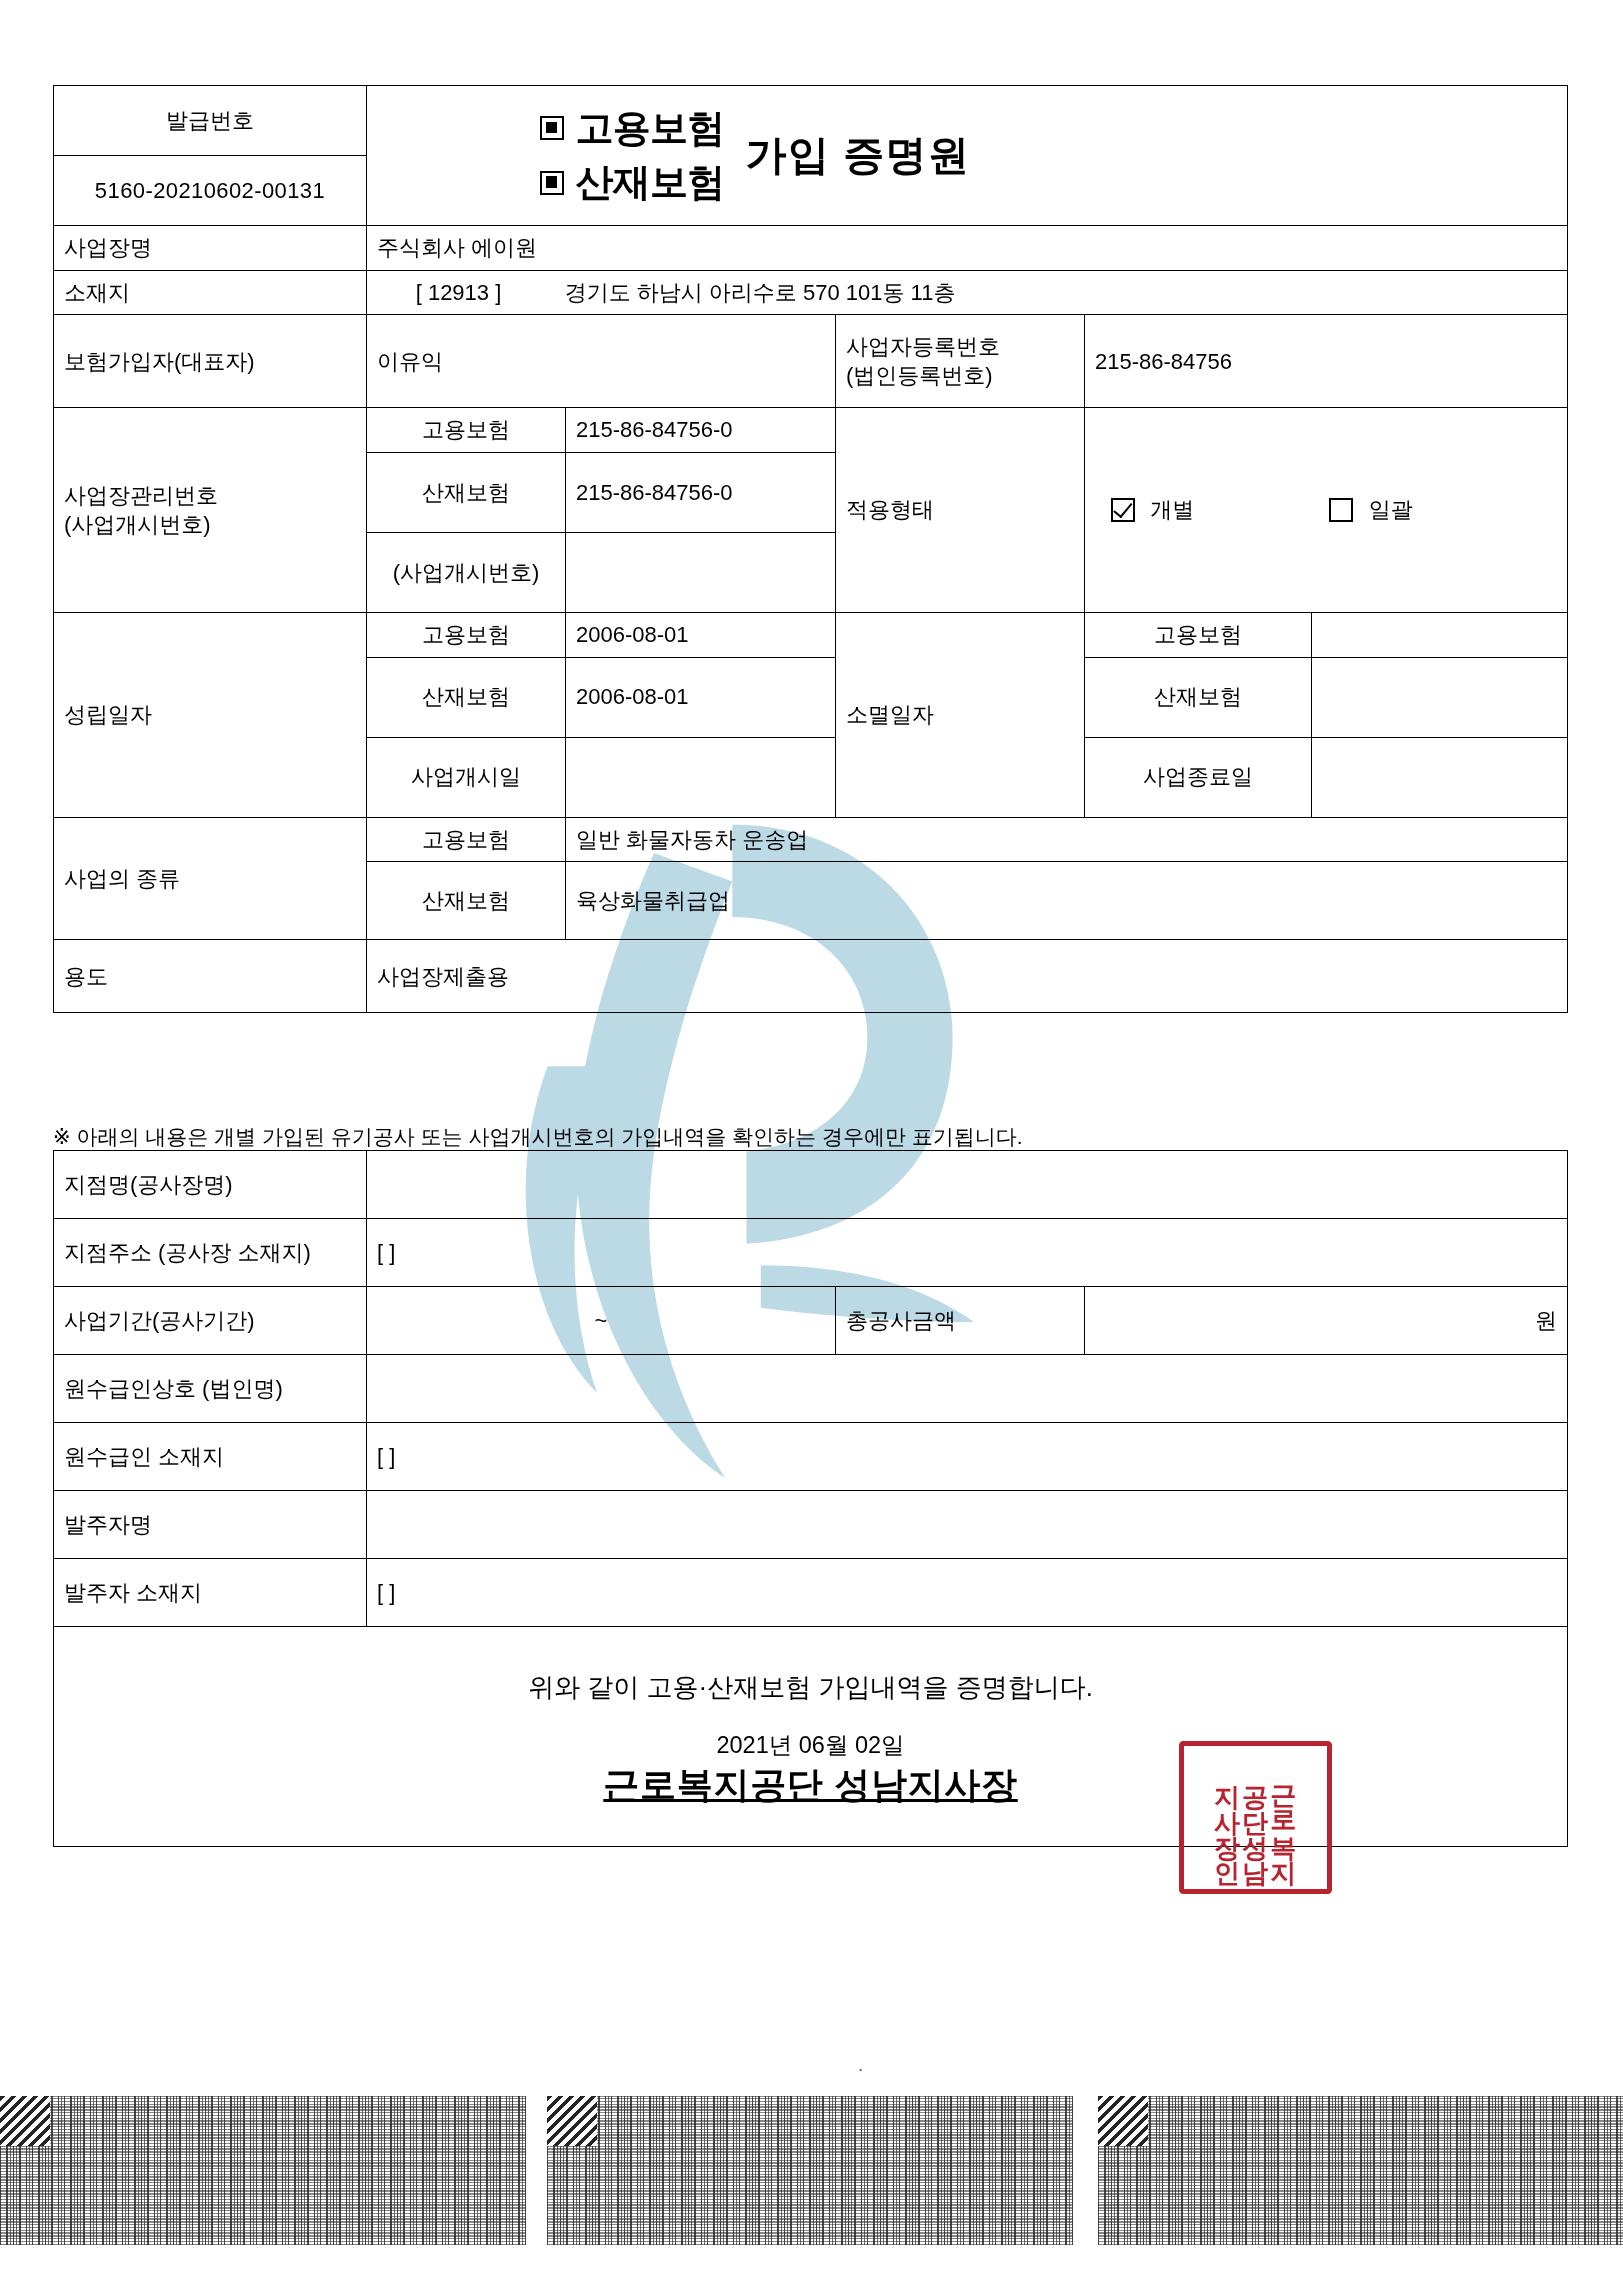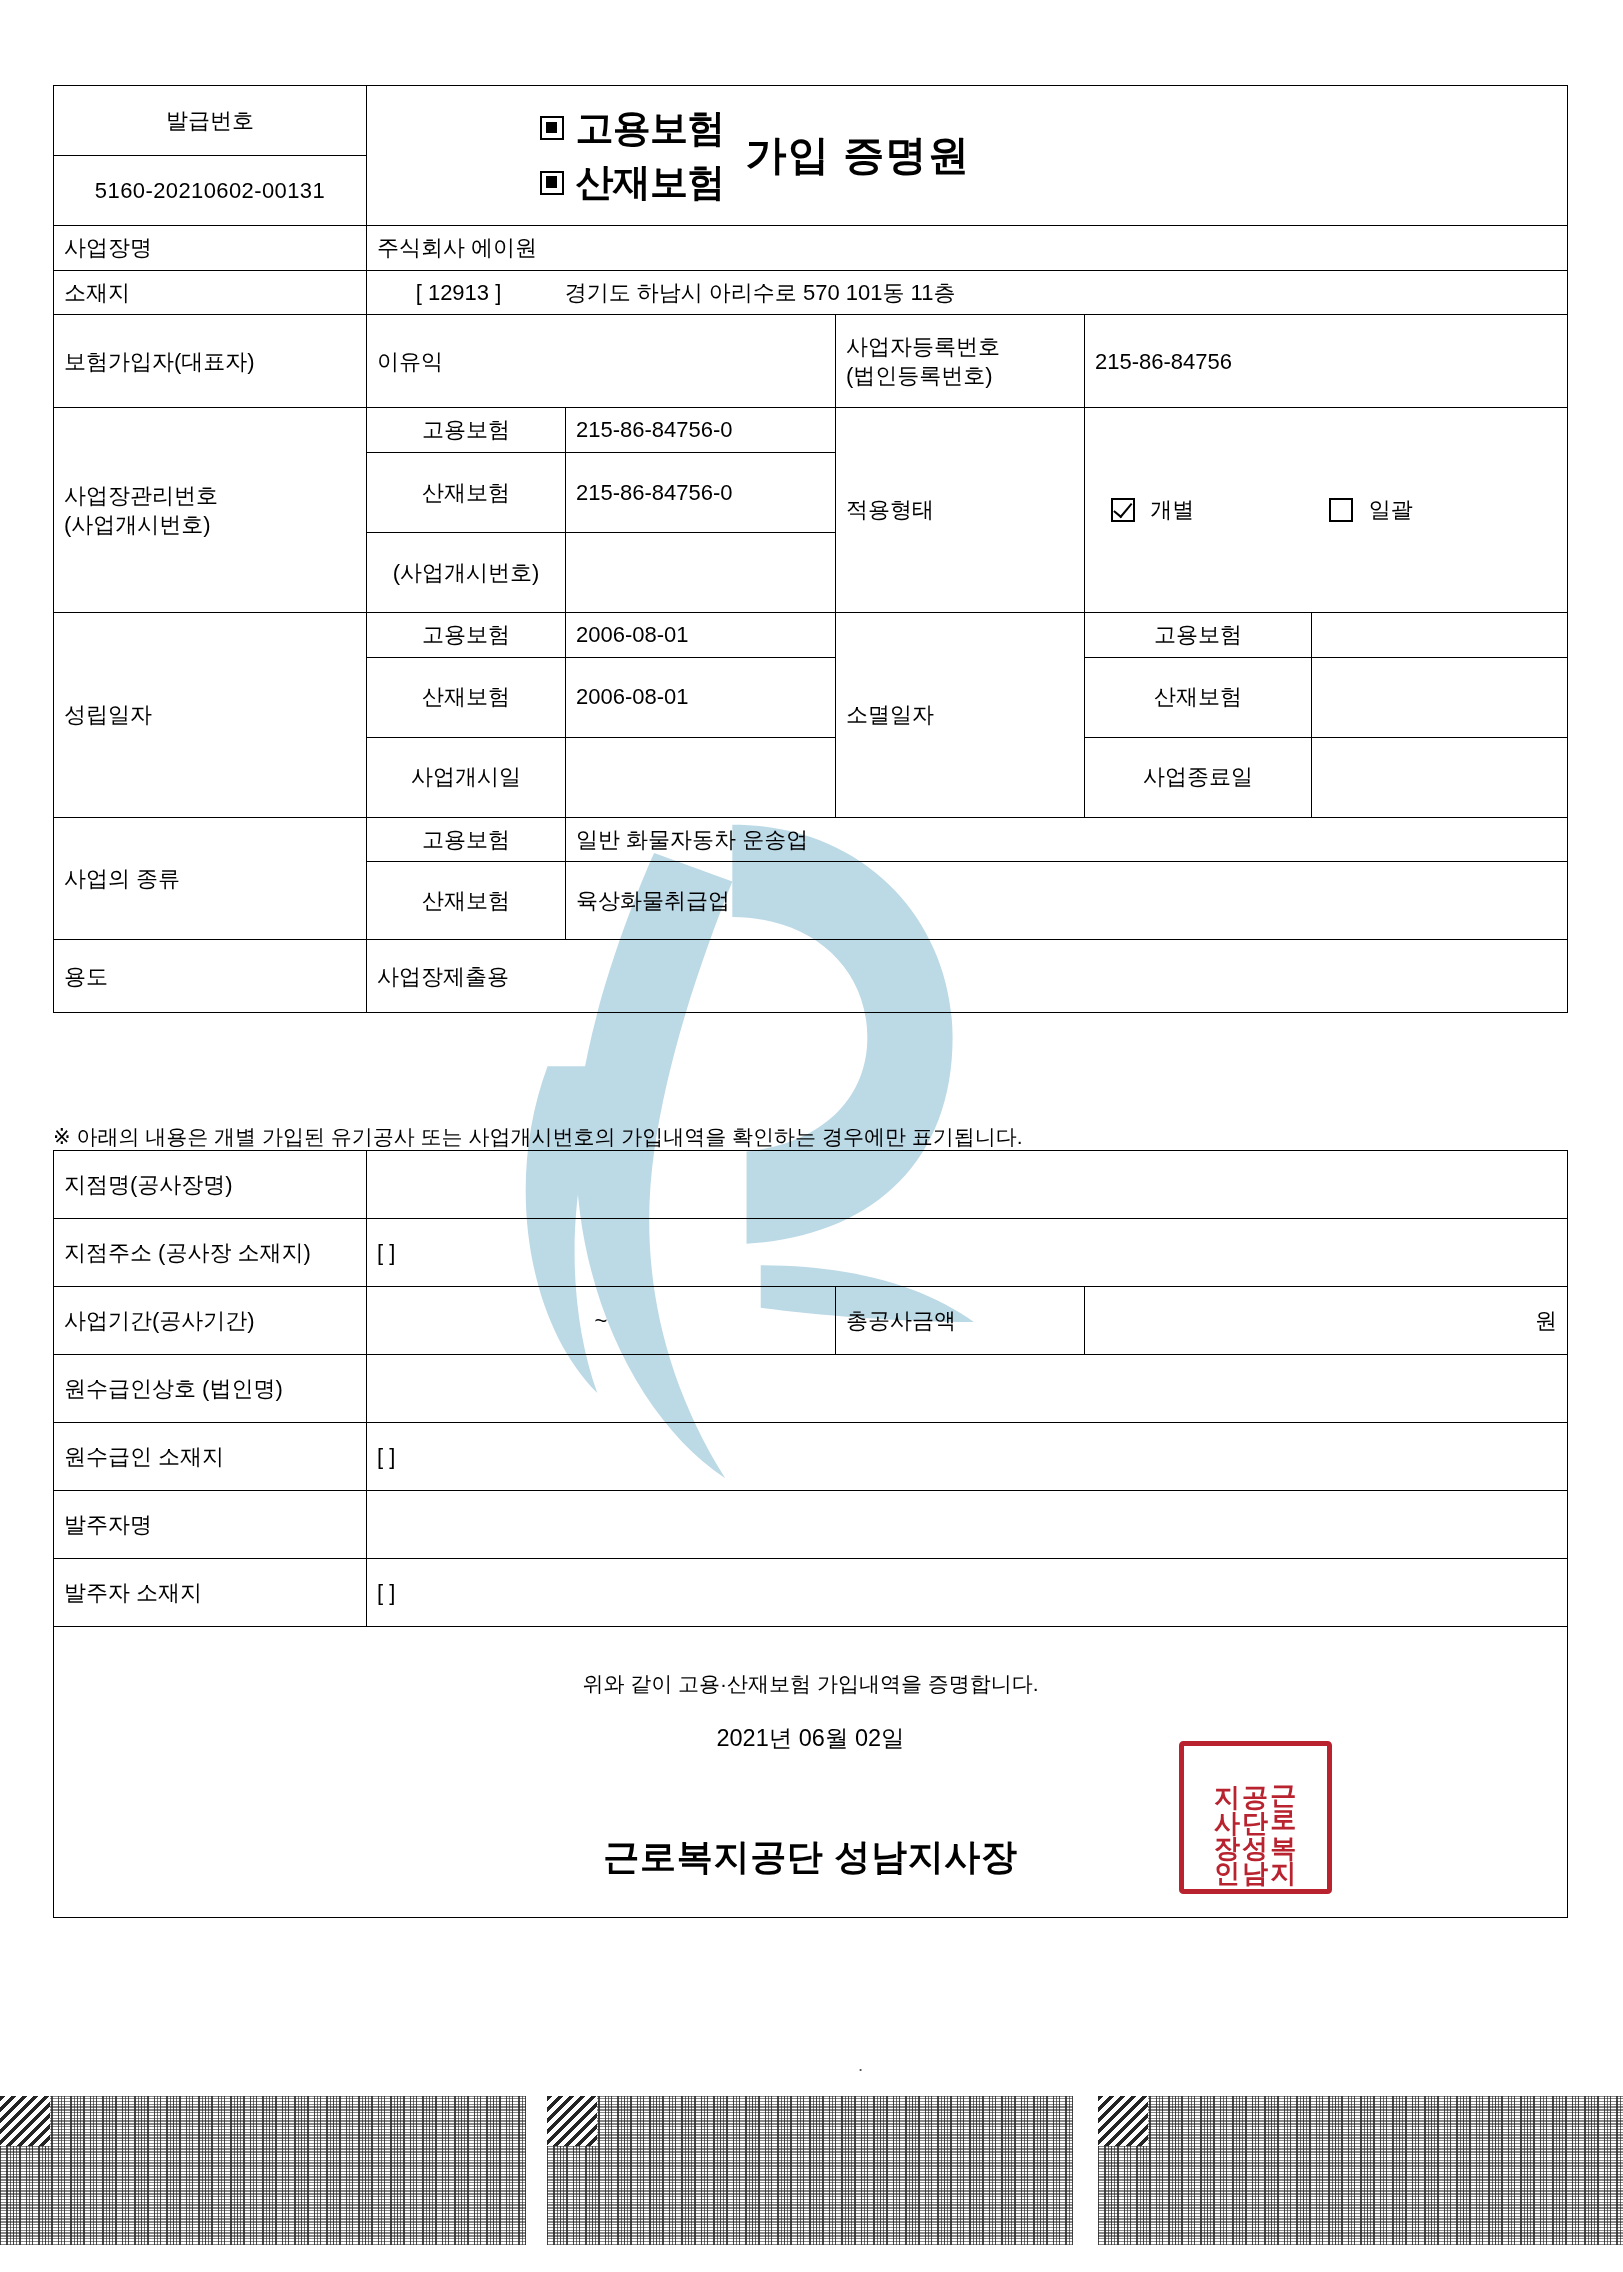--- a/index.html
+++ b/index.html
@@ -150,23 +150,23 @@
     left: 53px;
     top: 1150px;
     width: 1514px;
     z-index: 2;
   }
   .footer-block {
     text-align: center;
     padding: 24px 0 36px 0;
     position: relative;
   }
-  .footer-line1 { font-size: 21px; margin-top: 18.5px; }
+  .footer-line1 { font-size: 26px; margin-top: 18.5px; }
   .footer-date { font-size: 23.5px; margin-top: 25px; }
-  .footer-org { font-size: 36px; font-weight: bold; margin-top: 78px; letter-spacing: 0.7px; }
+  .footer-org { font-size: 36px; font-weight: bold; letter-spacing: 0.7px; text-decoration: underline; }
   .stamp {
     position: absolute;
     right: 235px;
     top: 114px;
     width: 153px;
     height: 153px;
     border: 5px solid #b8232f;
     border-radius: 4.3px;
     color: #b8232f;
     display: flex;

